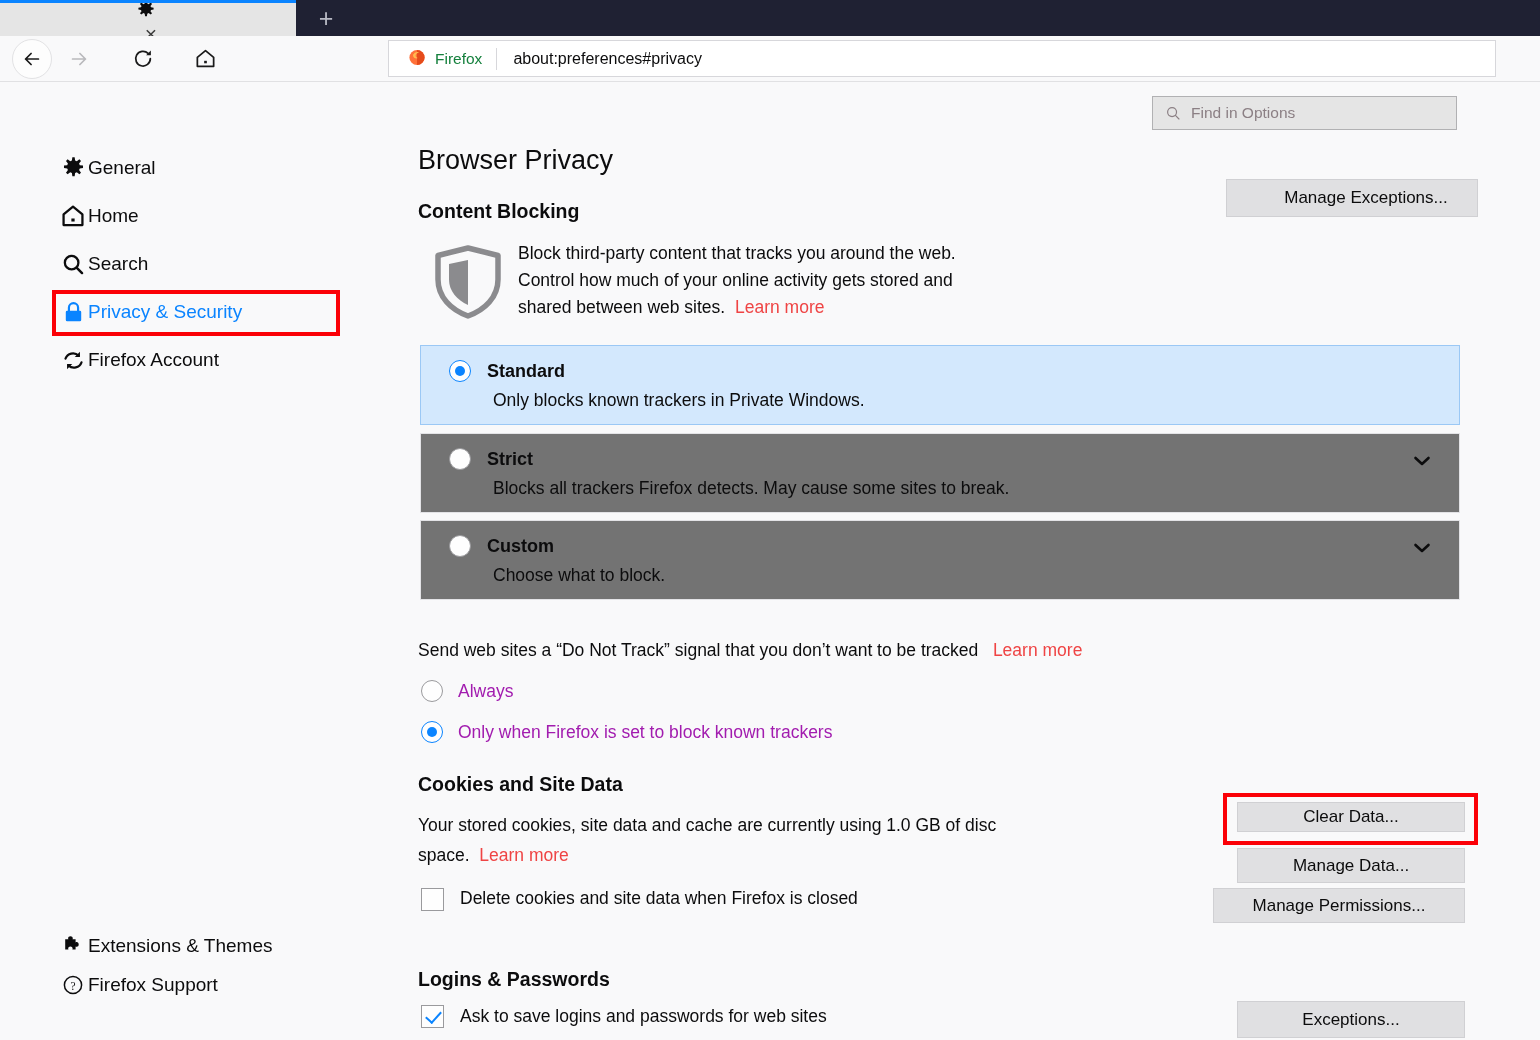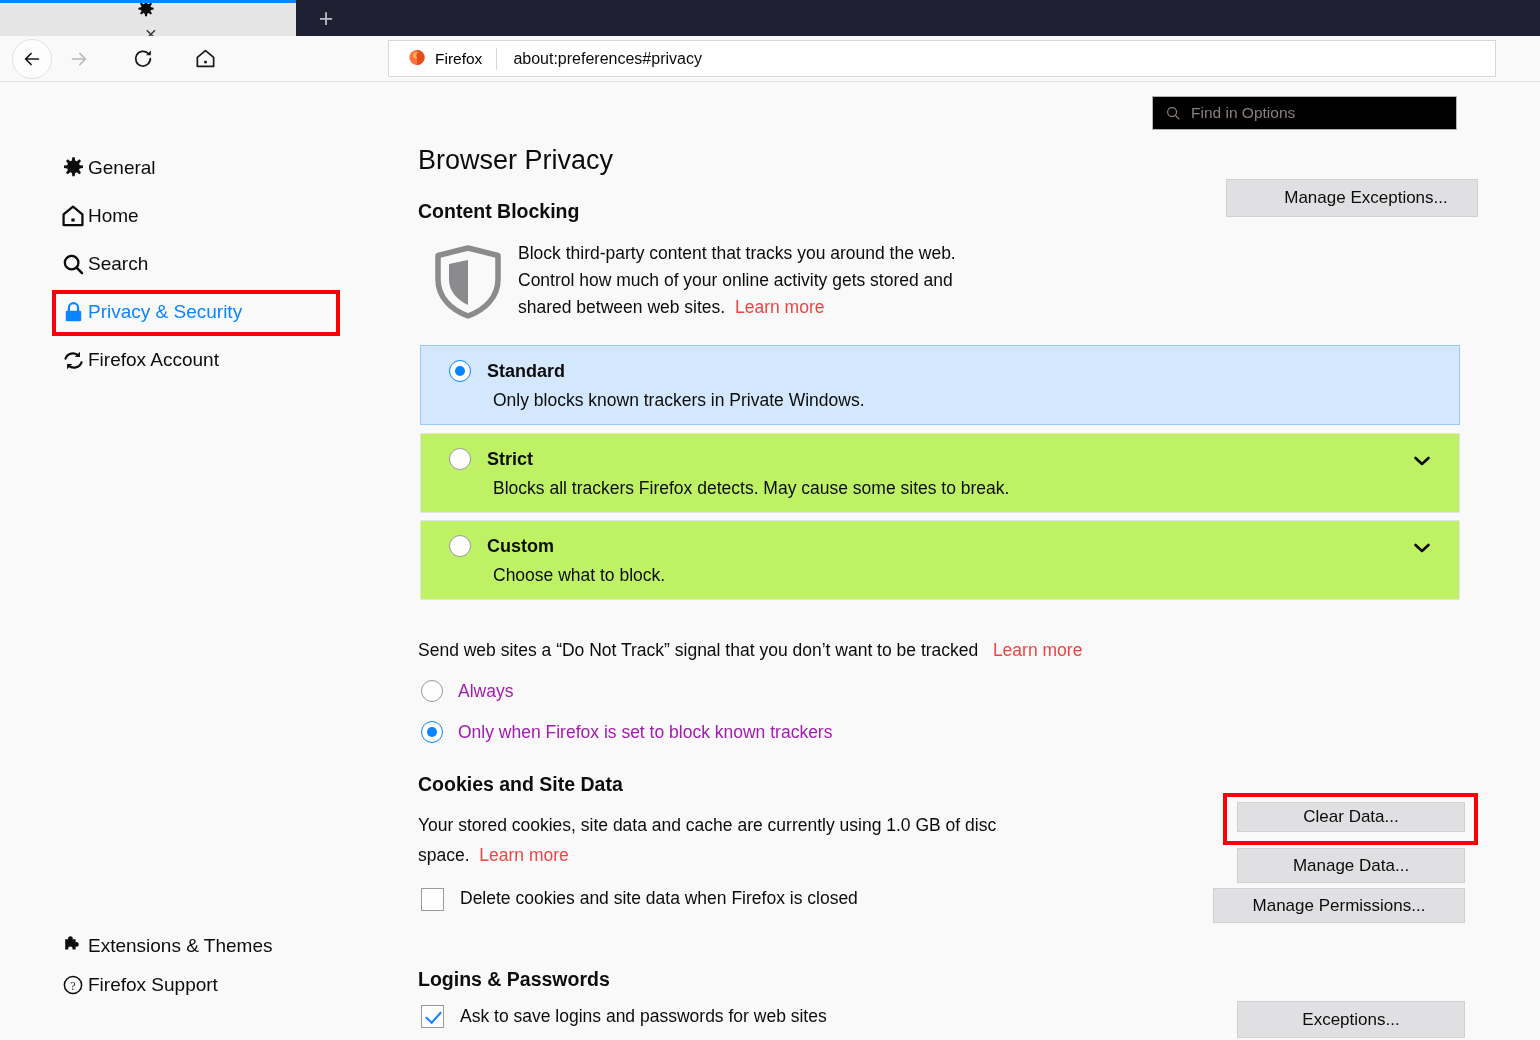--- a/index.html
+++ b/index.html
@@ -63,32 +63,32 @@
     position: absolute; left: 388px; top: 40px;
     width: 1108px; height: 37px;
     background: #ffffff;
     border: 1px solid #d7d7db;
     display: flex; align-items: center;
   }
   .url-ident {
     display: flex; align-items: center; gap: 8px;
     padding: 0 14px 0 18px; height: 100%;
   }
-  .url-ident-label { font-size: 15.5px; color: #000000; white-space: nowrap; }
+  .url-ident-label { font-size: 15.5px; color: #15803d; white-space: nowrap; }
   .url-sep { width: 1px; height: 22px; background: #d7d7db; }
   .url-text { padding-left: 16px; font-size: 16px; color: #0c0c0d; white-space: nowrap; }
 
   
   .page { position: absolute; left: 0; top: 83px; width: 1540px; height: 957px; background: #f9f9fa; }
 
   
   .findbox {
     position: absolute; left: 1152px; top: 13px;
     width: 305px; height: 34px;
-    background: #000000; border: 1px solid #b1b1b3;
+    background: #e5e5e5; border: 1px solid #b1b1b3;
     display: flex; align-items: center; padding: 0 10px;
   }
   .findbox .mag { flex: 0 0 20px; margin-right: 8px; display:flex; align-items:center; justify-content:center;}
   .findbox .ph { font-size: 15.5px; color: #8b7f84; white-space: nowrap; }
 
   
   .sidebar { position: absolute; left: 0; top: 0; width: 400px; height: 957px; }
   .navitem {
     position: absolute; left: 58px;
     display: flex; align-items: center; gap: 0;
@@ -120,21 +120,21 @@
     font-size: 17px; color: #0c0c0d;
     display: flex; align-items: center; justify-content: center;
     cursor: pointer; white-space: nowrap;
   }
 
   .btn-manage-exc { position: absolute; top: 96px; right: 0; width: 252px; height: 38px; padding-left: 28px; }
 
   
   .optcard {
     position: absolute; left: 2px; width: 1040px;
-    background: #bef264; border: 1px solid #e3e3e6;
+    background: #737373; border: 1px solid #e3e3e6;
   }
   .optcard.sel { background: #d3e8fd; border-color: #9bc8f5; }
   .optrow { display: flex; align-items: center; padding: 14px 0 0 28px; }
   .optname { font-size: 18px; font-weight: 700; color: #0c0c0d; margin-left: 16px; }
   .optdesc { font-size: 17.5px; color: #0c0c0d; padding: 8px 0 16px 72px; }
   .chev { position: absolute; right: 28px; top: 19px; }
 
   .radio {
     width: 22px; height: 22px; border-radius: 50%;
     border: 1px solid #9a9a9d; background: #fefefe;

